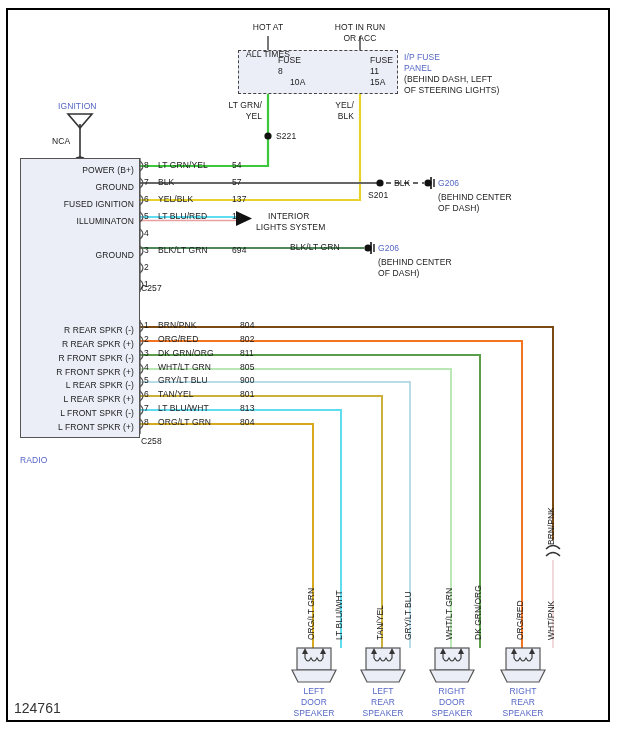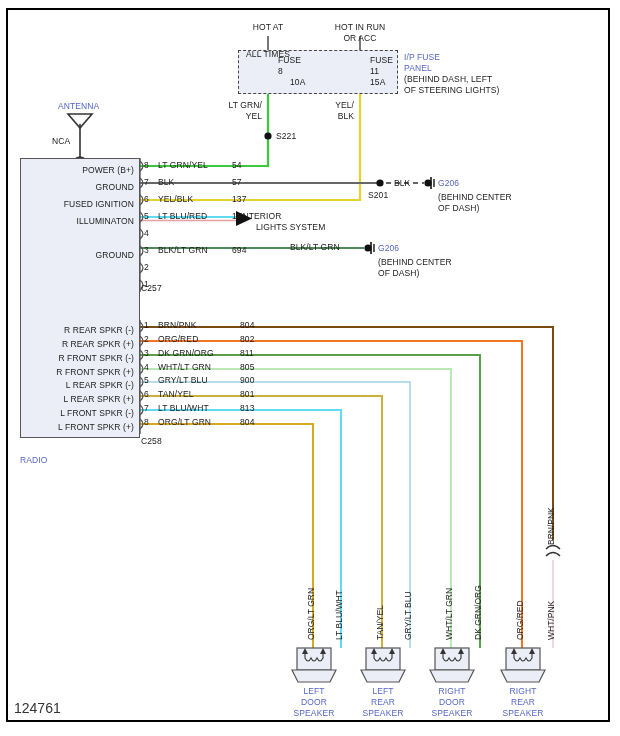--- a/index.html
+++ b/index.html
@@ -164,24 +164,24 @@
   <div class="t blue" style="left:438px;top:178px;">G206</div>
   <div class="t" style="left:438px;top:192px;">(BEHIND CENTER</div>
   <div class="t" style="left:438px;top:203px;">OF DASH)</div>
   <div class="t" style="left:394px;top:178px;">BLK</div>
 
   <div class="t blue" style="left:378px;top:243px;">G206</div>
   <div class="t" style="left:378px;top:257px;">(BEHIND CENTER</div>
   <div class="t" style="left:378px;top:268px;">OF DASH)</div>
   <div class="t" style="left:290px;top:242px;">BLK/LT GRN</div>
 
-  <div class="t" style="left:240px;top:211px;">INTERIOR</div>
+  <div class="t" style="left:268px;top:211px;">INTERIOR</div>
   <div class="t" style="left:256px;top:222px;">LIGHTS SYSTEM</div>
 
-  <div class="t blue" style="left:58px;top:101px;">ANTENNA</div>
+  <div class="t blue" style="left:58px;top:101px;">IGNITION</div>
   <div class="t" style="left:52px;top:136px;">NCA</div>
 
   <div class="t blue" style="left:20px;top:455px;text-align:right;">RADIO</div>
 
   <div id="c257-rows">
       <div class="t tr" style="left: 24px; width: 110px; top: 165px;">POWER (B+)</div>
       <div class="t" style="left: 144px; top: 160px;">8</div>
       <div class="t" style="left: 158px; top: 160px;">LT GRN/YEL</div>
       <div class="t" style="left: 232px; top: 160px;">54</div>
       <div class="t tr" style="left: 24px; width: 110px; top: 182px;">GROUND</div>

